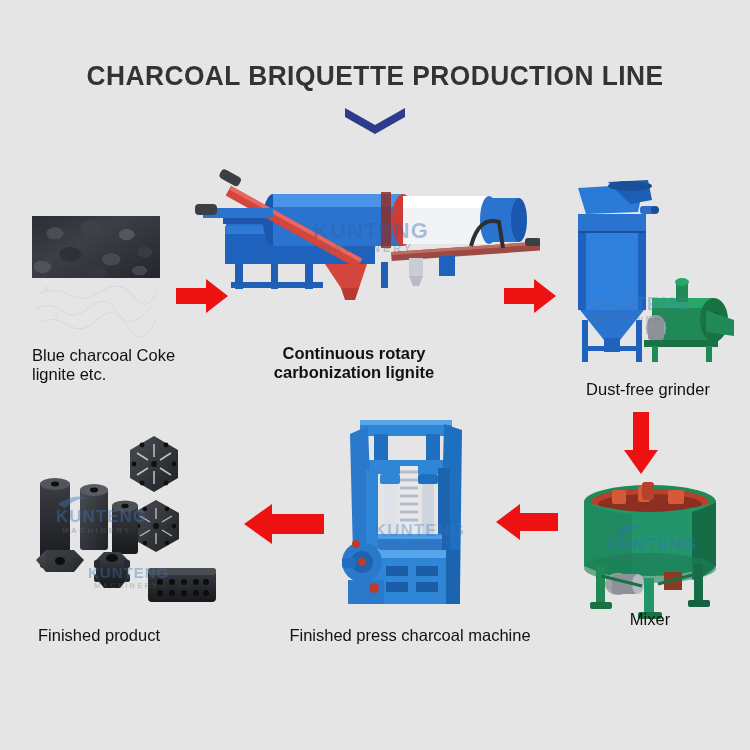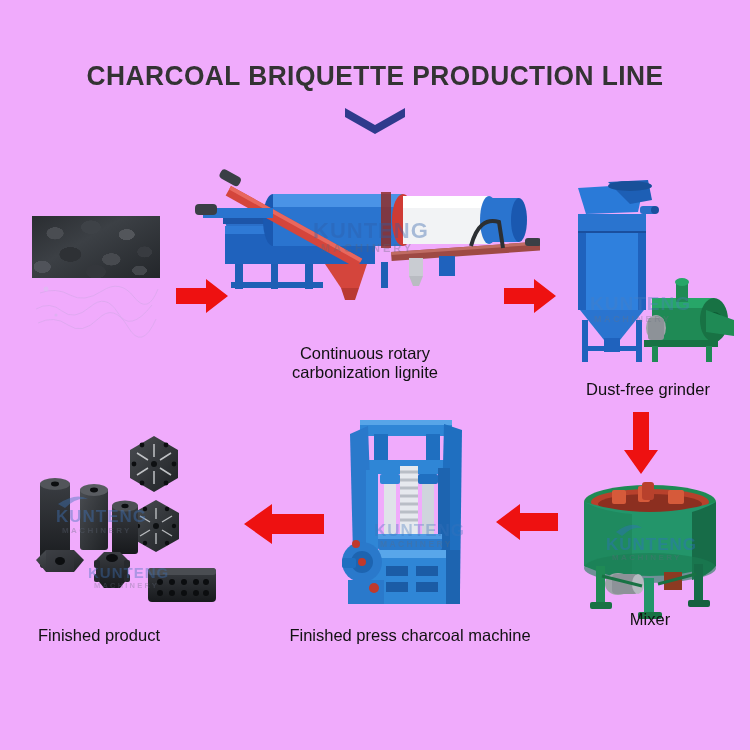--- a/index.html
+++ b/index.html
@@ -1,19 +1,19 @@
 <!DOCTYPE html>
 <html><head>
 <meta charset="utf-8">
 <style>
   html,body{margin:0;padding:0;background:#fff;}
   body{width:750px;height:750px;overflow:hidden;
        font-family:"Liberation Sans","DejaVu Sans",sans-serif;
        position:relative;background:#ffffff;}
-  .stage{position:absolute;left:0;top:0;width:750px;height:750px;background:#f0abfc;}
+  .stage{position:absolute;left:0;top:0;width:750px;height:750px;background:#e5e5e5;}
 
   
   .title{position:absolute;left:0;top:60px;width:750px;text-align:center;
          font-size:28px;font-weight:bold;color:#333333;letter-spacing:.5px;
          font-family:"Liberation Sans",sans-serif;
          transform:scaleX(.94);transform-origin:center;}
 
   
   .chevron{position:absolute;left:345px;top:108px;width:60px;height:26px;}
 
@@ -69,20 +69,24 @@
     <svg width="128" height="63" viewBox="0 0 128 63" style="display:block;opacity:.5">
       <g stroke="#9aa2c0" stroke-width=".7" fill="none" opacity=".55">
         <path d="M4 30 Q18 22 30 32 T58 28 T86 34 T120 26"></path>
         <path d="M6 44 Q22 36 36 46 T66 40 T96 48 T124 40"></path>
         <path d="M8 14 Q24 8 38 16 T70 12 T102 18 T126 10"></path>
       </g>
       <circle cx="14" cy="10" r="2.4" fill="#c9cfe4" opacity=".75"></circle>
       <circle cx="24" cy="36" r="1.6" fill="#b9c0d8" opacity=".6"></circle>
     </svg>
   </div>
+  <div class="lbl" style="left:32px;top:346px;width:190px;">
+    <span>Blue charcoal Coke</span><br>
+    <span>lignite etc.</span>
+  </div>
 
   <div class="arrow" style="left:176px;top:278px;">
     <svg width="52" height="36" viewBox="0 0 52 36">
       <polygon points="0,10 30,10 30,1 52,18 30,35 30,26 0,26" fill="#ee1111"></polygon>
     </svg>
   </div>
 
   <div class="photo" style="left:195px;top:160px;width:345px;height:145px;">
     <svg width="345" height="145" viewBox="0 0 345 145" style="display:block">
 
@@ -136,21 +140,21 @@
       <path d="M276 86 Q284 56 304 62 L308 88" stroke="#2c2f33" stroke-width="4" fill="none"></path>
 
       <rect x="244" y="96" width="16" height="20" fill="#1f62bd"></rect>
       <rect x="214" y="98" width="14" height="18" fill="#c9ccd2"></rect>
       <polygon points="214,116 228,116 224,126 218,126" fill="#b9bcc2"></polygon>
 
       <text x="118" y="78" font-family="Liberation Sans, sans-serif" font-size="22" font-weight="bold" fill="#2f5fa8" opacity=".38" letter-spacing="1">KUNTENG</text>
       <text x="126" y="92" font-family="Liberation Sans, sans-serif" font-size="11" font-weight="bold" fill="#5c6474" opacity=".32" letter-spacing="3">MACHINERY</text>
     </svg>
   </div>
-  <div class="lbl c" style="left:220px;top:344px;width:290px;">
+  <div class="lbl c" style="left:209px;top:344px;width:290px;font-weight:bold;">
     <span>Continuous rotary</span><br>
     <span>carbonization lignite</span>
   </div>
 
   <div class="arrow" style="left:504px;top:278px;">
     <svg width="52" height="36" viewBox="0 0 52 36">
       <polygon points="0,10 30,10 30,1 52,18 30,35 30,26 0,26" fill="#ee1111"></polygon>
     </svg>
   </div>
 

